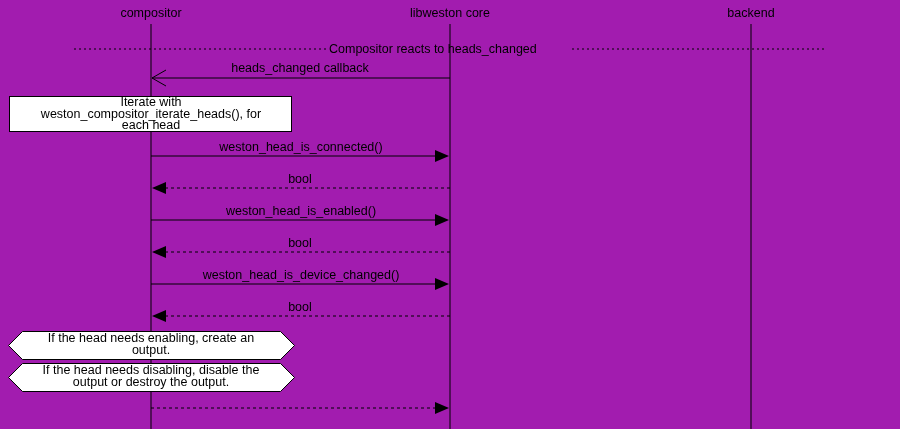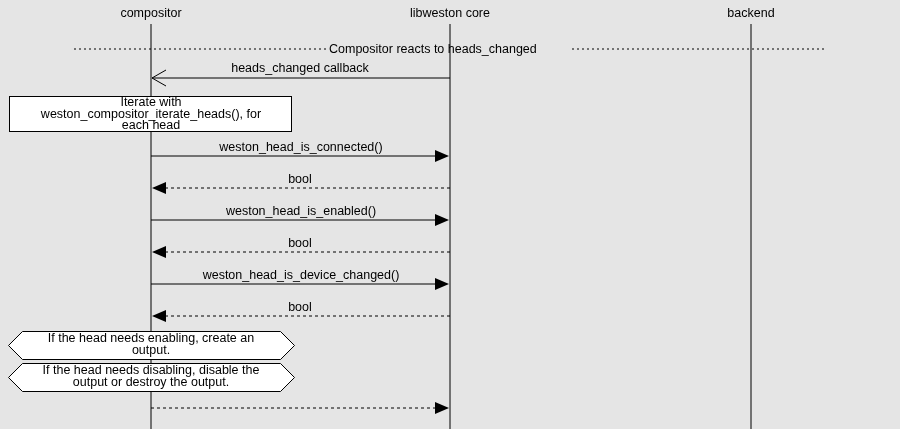--- a/index.html
+++ b/index.html
@@ -9,21 +9,21 @@
   }
   body {
     font-family: "Liberation Sans", sans-serif;
     color: #000000;
   }
   #diagram-root {
     position: relative;
     width: 900px;
     height: 429px;
     overflow: hidden;
-    background: #e5e5e5;
+    background: #a21caf;
   }
   #diagram-svg {
     position: absolute;
     left: 0;
     top: 0;
     width: 900px;
     height: 429px;
   }
   .lifeline-label {
     font-size: 12.5px;

